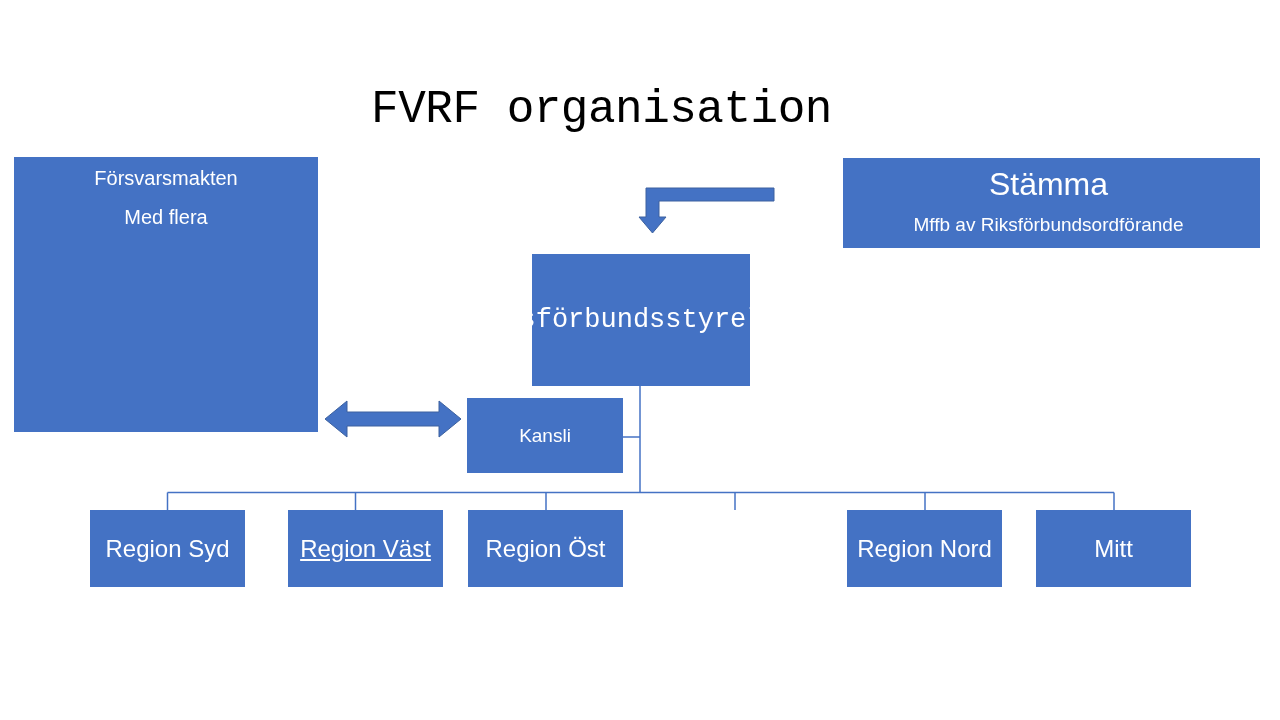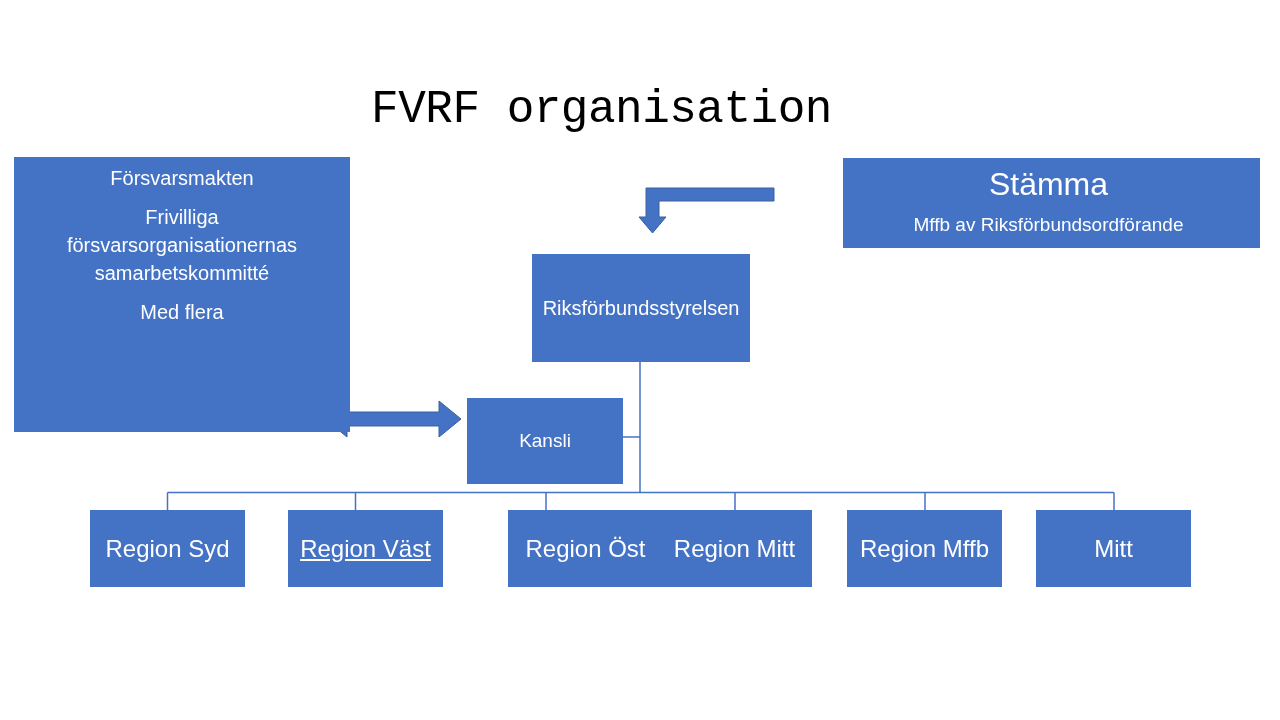--- a/index.html
+++ b/index.html
@@ -31,53 +31,54 @@
     position: absolute;
     background: var(--accent, #4472C4);
     color: var(--text-on-accent, #ffffff);
     display: flex;
     align-items: center;
     justify-content: center;
     text-align: center;
     box-sizing: border-box;
   }
   .external-box {
-    left: 14px; top: 157px; width: 336px; height: 275px;
+    left: 14px; top: 157px; width: 304px; height: 275px;
     flex-direction: column;
     justify-content: flex-start;
     padding: 7px 8px;
     gap: 11px;
     font-size: 20px;
     line-height: 28px;
   }
   .external-box .para { white-space: pre-line; }
   .stamma-box {
     left: 843px; top: 158px; width: 417px; height: 90px;
     flex-direction: column;
     justify-content: flex-start;
     padding: 6px 10px 10px 4px;
     gap: 9px;
   }
   .stamma-title { font-size: 32px; line-height: 40px; }
   .stamma-subtitle { font-size: 19px; line-height: 24px; }
   .board-box {
-    left: 532px; top: 254px; width: 218px; height: 108px;
-    font-size: 20px;
+    left: 532px; top: 254px; width: 218px; height: 132px;
+    font-size: 27px;
+    font-family: Liberation Mono, monospace;
   }
   .kansli-box {
-    left: 467px; top: 398px; width: 156px; height: 86px;
+    left: 467px; top: 398px; width: 156px; height: 75px;
     font-size: 19px;
   }
   .region-box {
     top: 510px; width: 155px; height: 77px;
     font-size: 24px;
   }
   .region-0 { left: 90px; }
   .region-1 { left: 288px; text-decoration: underline; }
-  .region-2 { left: 468px; margin-left: 40px; }
+  .region-2 { left: 468px; }
   .region-3 { left: 657px; }
   .region-4 { left: 847px; }
   .region-5 { left: 1036px; }
   .overlay {
     position: absolute;
     left: 0; top: 0;
     width: 1280px; height: 720px;
     pointer-events: none;
   }
   .connector {
@@ -113,23 +114,20 @@
 
     <polygon class="arrow-shape" points="646,188 774,188 774,201 659,201 659,217 666,217 652.5,233 639,217 646,217"></polygon>
 
     <polygon class="arrow-shape" points="325,419 347,401 347,412 439,412 439,401 461,419 439,437 439,426 347,426 347,437"></polygon>
   </svg>
 
   <div class="page-title">FVRF organisation</div>
 
   <div class="node external-box">
     <div class="para">Försvarsmakten</div>
-    <div class="para">Frivilliga
-försvarsorganisationernas
-samarbetskommitté</div>
     <div class="para">Med flera</div>
   </div>
 
   <div class="node stamma-box">
     <div class="stamma-title">Stämma</div>
     <div class="stamma-subtitle">Mffb av Riksförbundsordförande</div>
   </div>
 
   <div class="node board-box">
     <span>Riksförbundsstyrelsen</span>
@@ -141,23 +139,20 @@
 
   <div class="node region-box region-0">
     <span>Region Syd</span>
   </div>
   <div class="node region-box region-1">
     <span>Region Väst</span>
   </div>
   <div class="node region-box region-2">
     <span>Region Öst</span>
   </div>
-  <div class="node region-box region-3">
-    <span>Region Mitt</span>
-  </div>
   <div class="node region-box region-4">
-    <span>Region Mffb</span>
+    <span>Region Nord</span>
   </div>
   <div class="node region-box region-5">
     <span>Mitt</span>
   </div>
 
 </div>
 
 </body></html>

